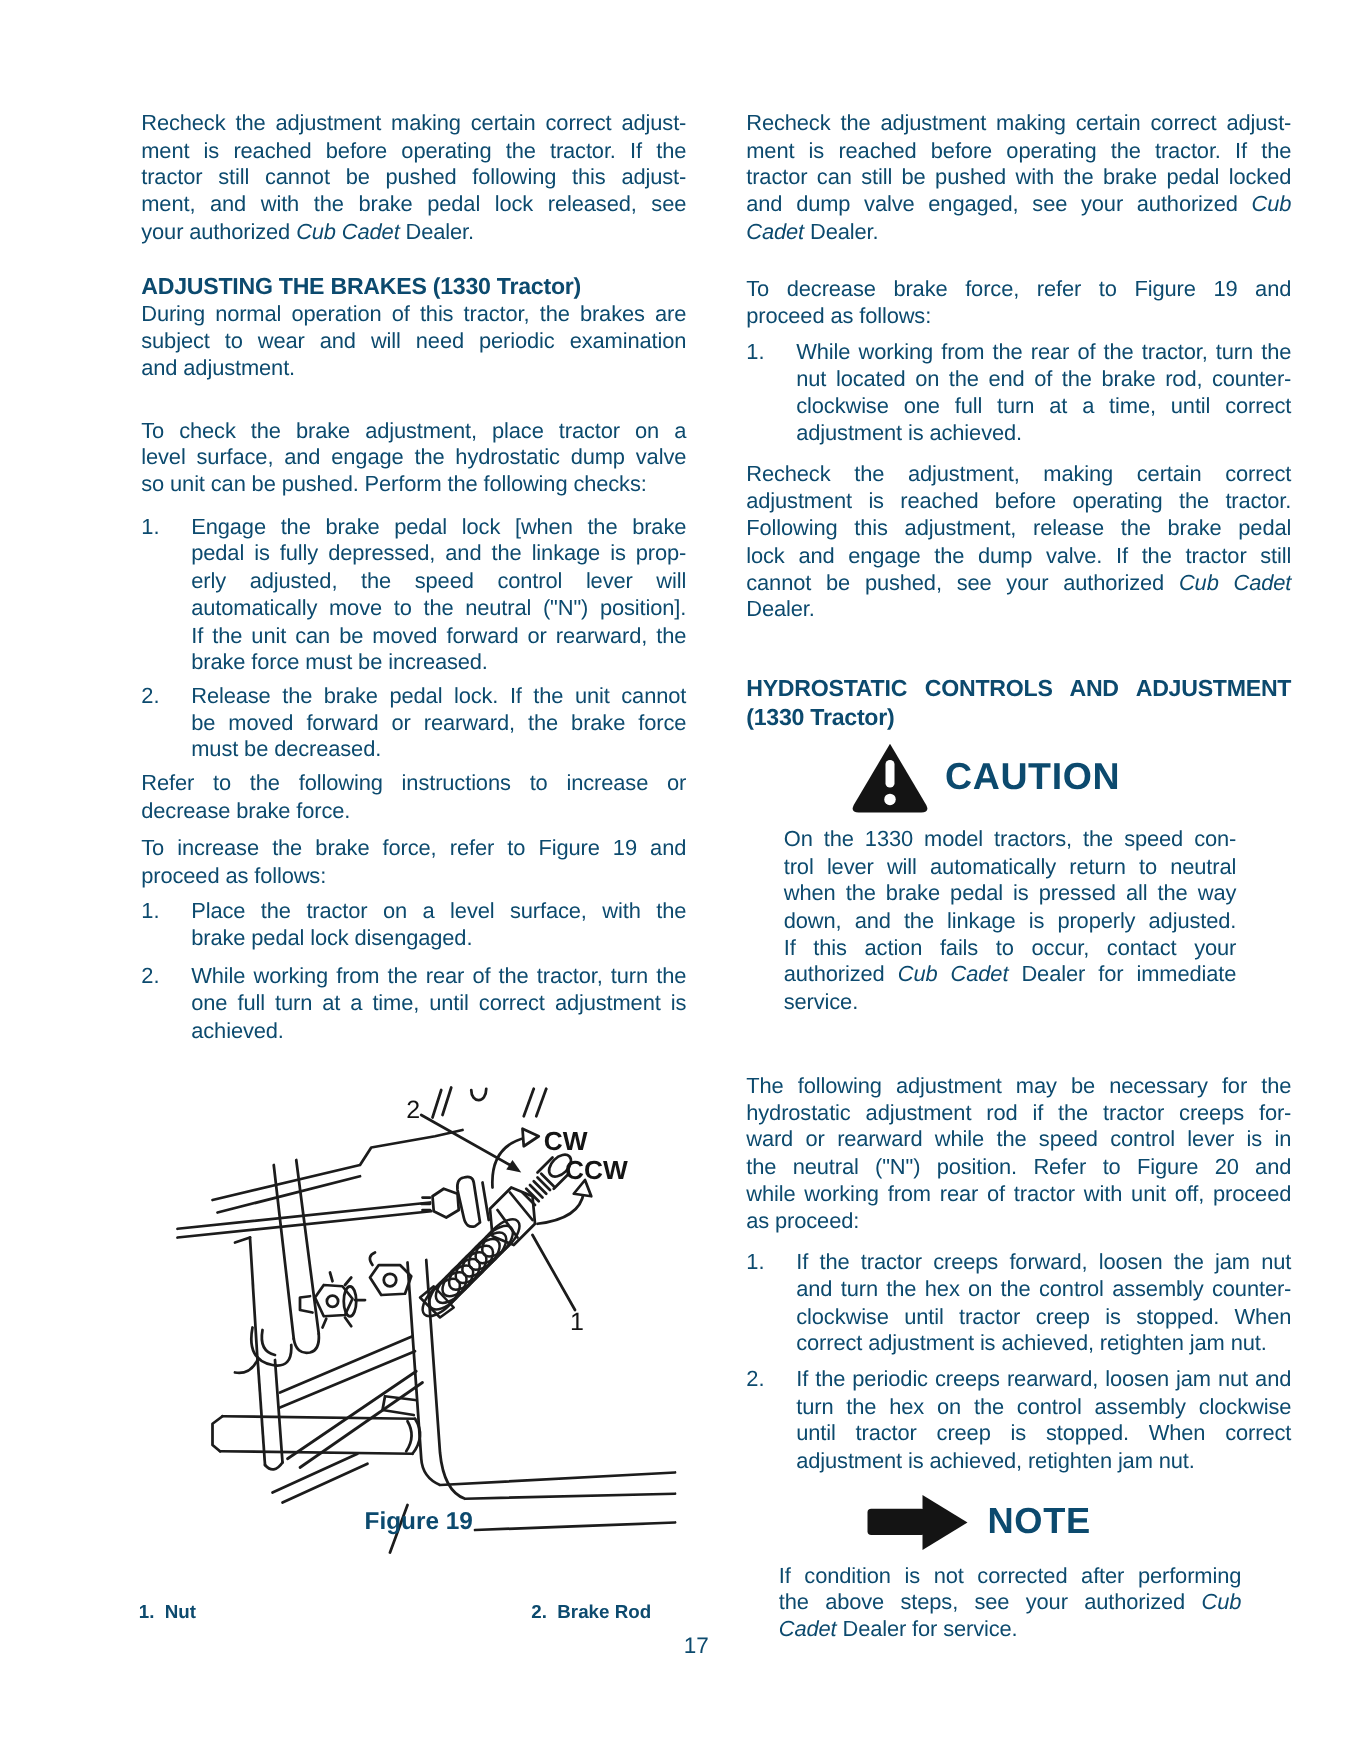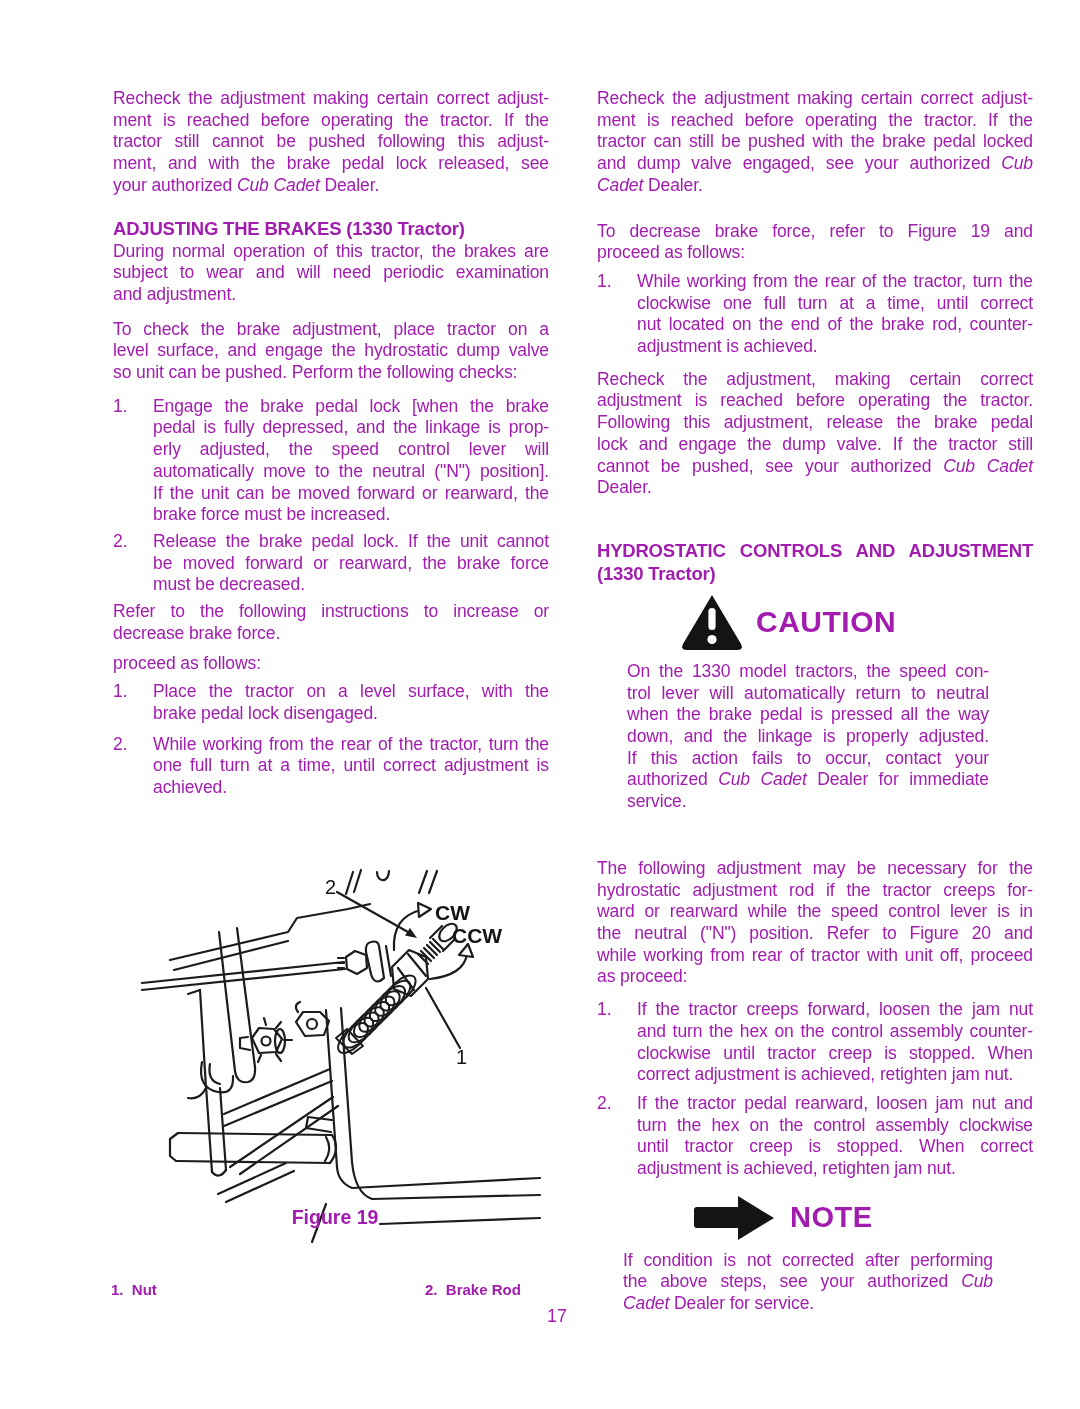--- a/index.html
+++ b/index.html
@@ -1,38 +1,38 @@
 <!DOCTYPE html>
 <html><head>
 <meta charset="utf-8">
 <style>
   html,body{margin:0;padding:0;background:#e8e8e8;}
   .page{
     position:relative;
     width:1080px;height:1409px;
     background:#ffffff;
     font-family:"Liberation Sans","DejaVu Sans",sans-serif;
-    color:#a21caf;
+    color:#0c4a6e;
     overflow:hidden;
   }
   .col{position:absolute;top:88px;width:436px;}
   .col-left{left:113px;}
   .col-right{left:597px;}
   .p{font-size:17.5px;line-height:21.7px;letter-spacing:-0.1px;}
   .ln{text-align:justify;text-align-last:justify;}
   .ln.last{text-align-last:left;}
   .p i{font-style:italic;}
   .h1{font-size:18.5px;line-height:23px;font-weight:700;letter-spacing:-0.2px;}
   .li{display:flex;}
   .li .num{flex:0 0 40px;font-size:17.5px;line-height:21.7px;}
   .li .body{flex:1;}
   .mb1{margin-bottom:1px;}  .mb5{margin-bottom:5px;}  .mb6{margin-bottom:6px;}
   .mb7{margin-bottom:7px;}  .mb8{margin-bottom:8px;}  .mb9{margin-bottom:9px;}
   .mb10{margin-bottom:10px;}.mb11{margin-bottom:11px;}.mb12{margin-bottom:12px;}
-  .mb13{margin-bottom:13px;}.mb14{margin-bottom:14px;}.mb20{margin-bottom:20px;}
+  .mb13{margin-bottom:28px;}.mb14{margin-bottom:14px;}.mb20{margin-bottom:20px;}
   .mb24{margin-bottom:24px;}.mb40{margin-bottom:40px;}.mb45{margin-bottom:45px;}
   .indent-block{margin-left:30px;margin-right:44px;}
   .note-block-para{margin-left:26px;margin-right:40px;}
   .icon-row{display:flex;align-items:center;text-align:right;}
   .caution-row{margin-left:83px;gap:12px;height:58px;}
   .caution-word{font-size:30px;font-weight:700;letter-spacing:0.5px;}
   .note-row{margin-left:95px;gap:14px;height:48px;}
   .note-word{font-size:29px;font-weight:700;letter-spacing:0.5px;}
   .figure-wrap{position:absolute;left:140px;top:862px;width:430px;height:400px;}
   .figure-wrap svg{display:block;}
@@ -89,20 +89,21 @@
           <div class="ln">be moved forward or rearward, the brake force</div>
           <div class="ln last">must be decreased.</div>
         </div>
     </div>
 
     <div class="p mb9">
         <div class="ln">Refer to the following instructions to increase or</div>
         <div class="ln last">decrease brake force.</div>
       </div>
     <div class="p mb6">
+        <div class="ln">To increase the brake force, refer to Figure 19 and</div>
         <div class="ln last">proceed as follows:</div>
       </div>
 
     <div class="li mb9">
       <div class="num">1.</div>
       <div class="body p">
           <div class="ln">Place the tractor on a level surface, with the</div>
           <div class="ln last">brake pedal lock disengaged.</div>
         </div>
     </div>
@@ -126,22 +127,22 @@
       </div>
     <div class="p mb7">
         <div class="ln">To decrease brake force, refer to Figure 19 and</div>
         <div class="ln last">proceed as follows:</div>
       </div>
 
     <div class="li mb11">
       <div class="num">1.</div>
       <div class="body p">
           <div class="ln">While working from the rear of the tractor, turn the</div>
+          <div class="ln">nut located on the end of the brake rod, counter-</div>
           <div class="ln">clockwise one full turn at a time, until correct</div>
-          <div class="ln">nut located on the end of the brake rod, counter-</div>
           <div class="ln last">adjustment is achieved.</div>
         </div>
     </div>
 
     <div class="p mb40">
         <div class="ln">Recheck the adjustment, making certain correct</div>
         <div class="ln">adjustment is reached before operating the tractor.</div>
         <div class="ln">Following this adjustment, release the brake pedal</div>
         <div class="ln">lock and engage the dump valve. If the tractor still</div>
         <div class="ln">cannot be pushed, see your authorized <i>Cub Cadet</i></div>
@@ -186,21 +187,21 @@
       <div class="body p">
           <div class="ln">If the tractor creeps forward, loosen the jam nut</div>
           <div class="ln">and turn the hex on the control assembly counter-</div>
           <div class="ln">clockwise until tractor creep is stopped. When</div>
           <div class="ln last">correct adjustment is achieved, retighten jam nut.</div>
         </div>
     </div>
     <div class="li mb14">
       <div class="num">2.</div>
       <div class="body p">
-          <div class="ln">If the tractor pedal rearward, loosen jam nut and</div>
+          <div class="ln">If the periodic creeps rearward, loosen jam nut and</div>
           <div class="ln">turn the hex on the control assembly clockwise</div>
           <div class="ln">until tractor creep is stopped. When correct</div>
           <div class="ln last">adjustment is achieved, retighten jam nut.</div>
         </div>
     </div>
 
     <div class="icon-row note-row mb8">
       <svg width="84" height="48" viewBox="0 0 84 48">
         <rect x="2" y="13" width="46" height="21" rx="3" fill="#141414"></rect>
         <polygon points="46,2 46,46 82,24" fill="#141414"></polygon>

